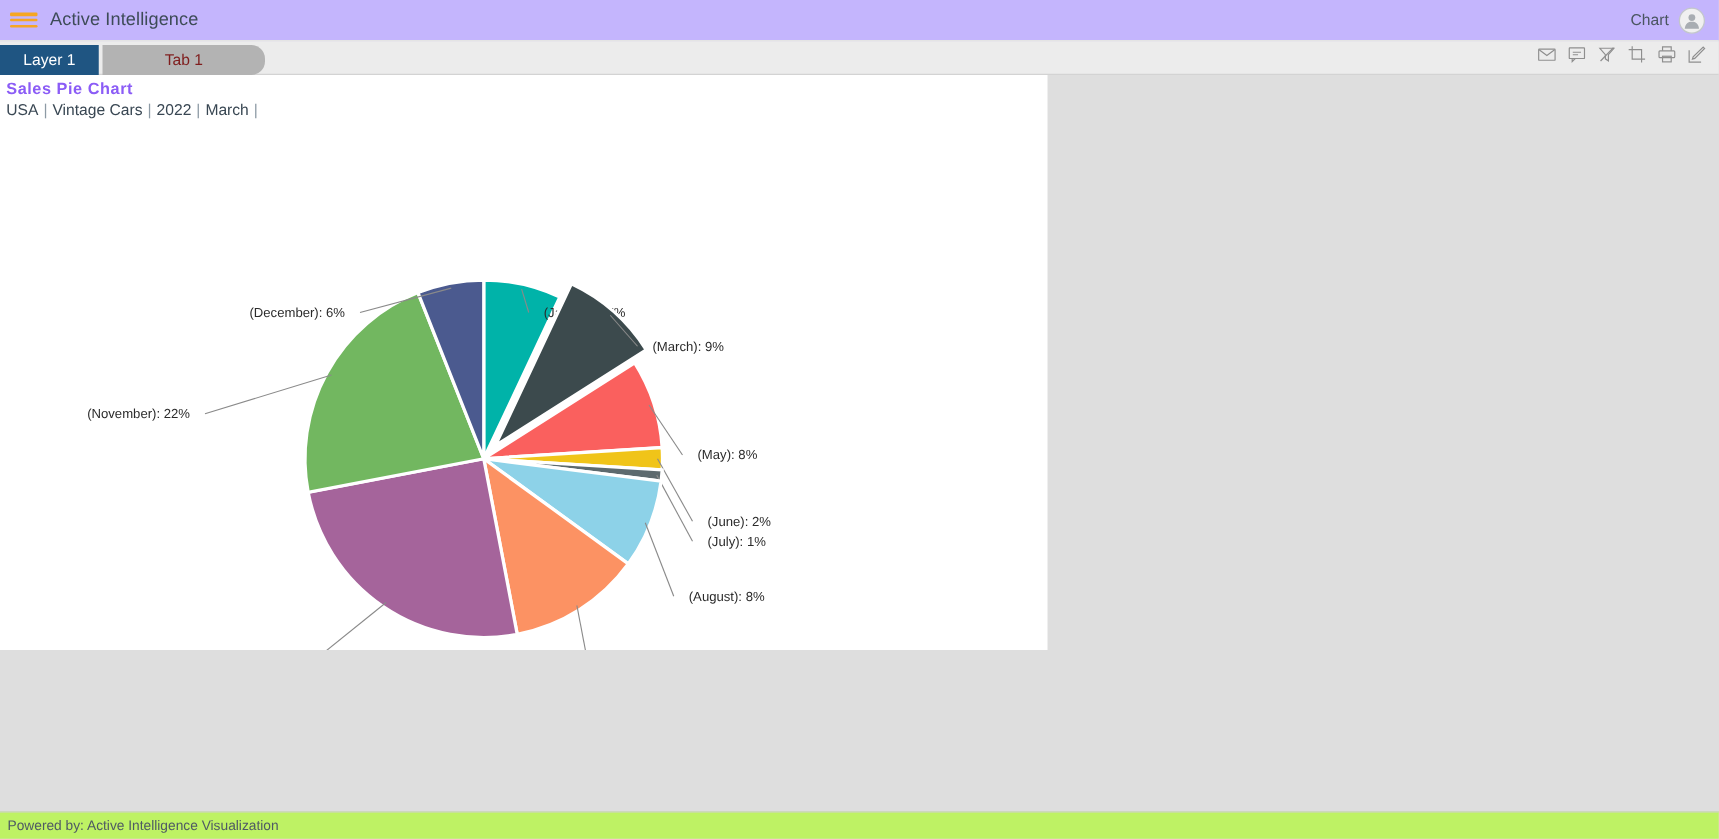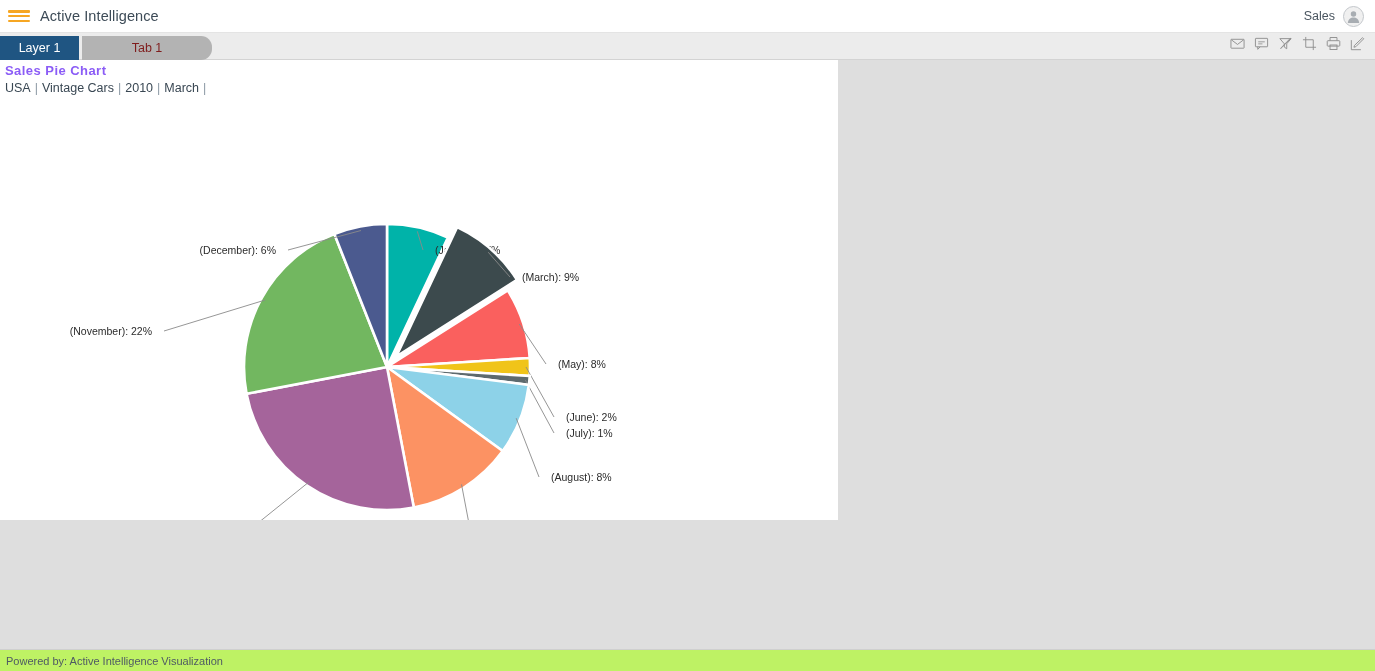--- a/index.html
+++ b/index.html
@@ -6,21 +6,21 @@
   html, body {
     width:1375px; height:671px;
     font-family:"Liberation Sans", sans-serif;
     background:#dedede;
     overflow:hidden;
   }
 
   
   .app-header{
     position:absolute; top:0; left:0; width:1375px; height:33px;
-    background:#ffffff;
+    background:#c4b5fd;
     display:flex; align-items:center;
     border-bottom:1px solid #e4e4e4;
   }
   .hamburger{
     width:22px; height:16px; margin-left:8px; margin-right:10px;
     display:flex; flex-direction:column; justify-content:space-between;
     padding:2px 0; cursor:pointer;
   }
   .hamburger i{ display:block; height:2.5px; background:#f6a623; border-radius:1px; }
   .app-title{ font-size:14.5px; color:#3d4b57; letter-spacing:.1px; }
@@ -100,21 +100,21 @@
 <body>
 
 <div class="app-header">
   <div class="hamburger">
     <i></i>
       <i></i>
       <i></i>
   </div>
   <span class="app-title">Active Intelligence</span>
   <div class="header-right">
-    <span class="admin-label">Sales</span>
+    <span class="admin-label">Chart</span>
     <span class="avatar">
       <svg width="15" height="15" viewBox="0 0 16 16">
         <circle cx="8" cy="5.4" r="2.9" fill="#a8adb2"></circle>
         <path d="M1.9 15 C2.3 10.6 5 9 8 9 C11 9 13.7 10.6 14.1 15 Z" fill="#a8adb2"></path>
       </svg>
     </span>
   </div>
 </div>
 
 <div class="tabstrip">
@@ -160,21 +160,21 @@
         <path d="M1.4 4.4 V14.6 H11.6"></path>
       </svg>
     </span>
   </div>
 </div>
 
 <div class="panel">
   <div class="chart-title">Sales Pie Chart</div>
 
   <div class="chart-subtitle">
-    <span>USA</span><span class="sep">|</span><span>Vintage Cars</span><span class="sep">|</span><span>2010</span><span class="sep">|</span><span>March</span><span class="sep">|</span>
+    <span>USA</span><span class="sep">|</span><span>Vintage Cars</span><span class="sep">|</span><span>2022</span><span class="sep">|</span><span>March</span><span class="sep">|</span>
   </div>
 
   <div class="chart-area">
     <svg id="pie-svg" width="838" height="415" viewBox="0 0 838 415">
         <path d="M 387 262 L 387.00 119.00 A 143 143 0 0 1 447.89 132.61 Z" fill="#00b3a9" stroke="#ffffff" stroke-width="2.6"></path>
         <path d="M 417.3 126.3 L 423 145" class="leader"></path>
         <text x="435" y="148.5" class="slice-label" text-anchor="start">(January): 7%</text>
         <path d="M 396.2583661145311 251.49844502517357 L 457.14 122.11 A 143 143 0 0 1 517.00 174.88 Z" fill="#3c4a4d" stroke="#ffffff" stroke-width="2.6"></path>
         <path d="M 488.2 147.2 L 510 172" class="leader"></path>
         <text x="522" y="175.5" class="slice-label" text-anchor="start">(March): 9%</text>

